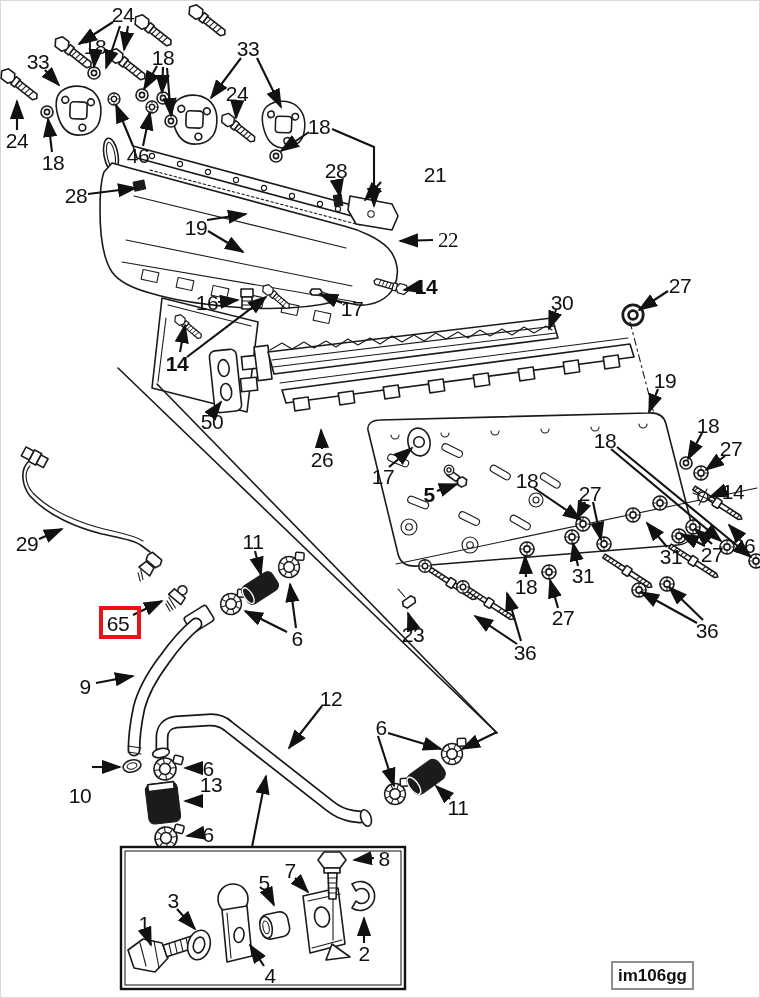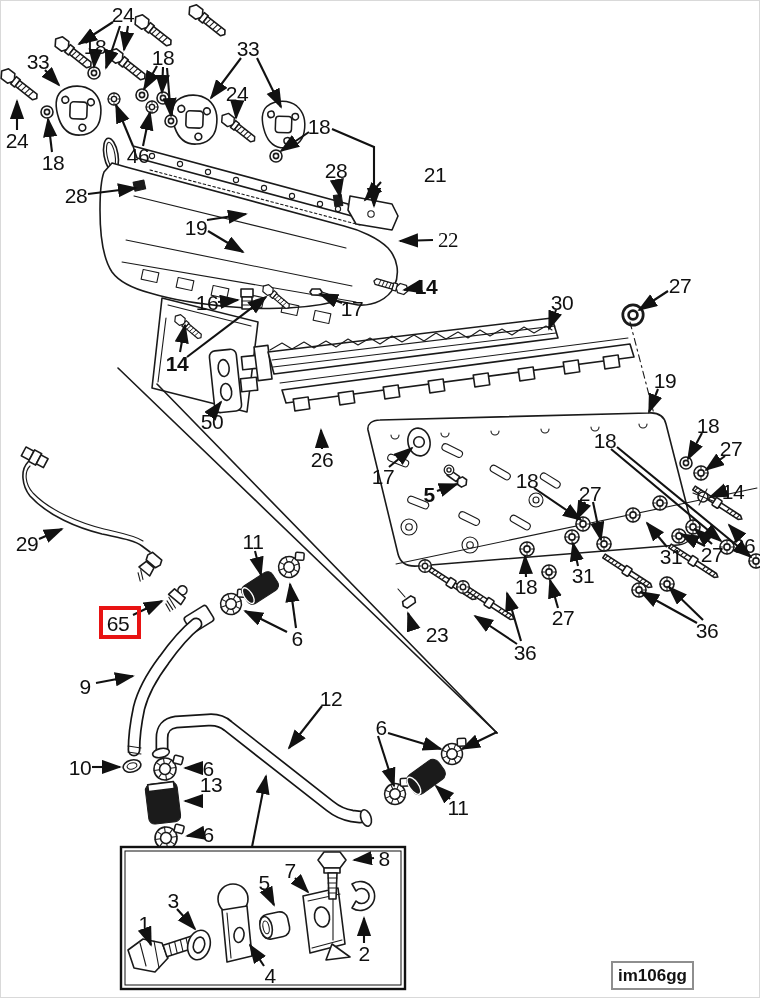--- a/index.html
+++ b/index.html
@@ -429,30 +429,30 @@
       <span class="lbl b" style="left: 429px; top: 494px;">5</span>
       <span class="lbl" style="left: 527px; top: 480px;">18</span>
       <span class="lbl" style="left: 590px; top: 493px;">27</span>
       <span class="lbl" style="left: 733px; top: 491px;">14</span>
       <span class="lbl" style="left: 744px; top: 545px;">36</span>
       <span class="lbl" style="left: 671px; top: 556px;">31</span>
       <span class="lbl" style="left: 712px; top: 554px;">27</span>
       <span class="lbl" style="left: 526px; top: 586px;">18</span>
       <span class="lbl" style="left: 583px; top: 575px;">31</span>
       <span class="lbl" style="left: 563px; top: 617px;">27</span>
-      <span class="lbl" style="left: 413px; top: 634px; margin-left: 24px;">23</span>
+      <span class="lbl" style="left: 413px; top: 634px;">23</span>
       <span class="lbl" style="left: 525px; top: 652px;">36</span>
       <span class="lbl" style="left: 707px; top: 630px;">36</span>
       <span class="lbl" style="left: 27px; top: 543px;">29</span>
       <span class="lbl" style="left: 253px; top: 541px;">11</span>
       <span class="lbl" style="left: 118px; top: 623px;">65</span>
       <span class="lbl" style="left: 297px; top: 638px;">6</span>
       <span class="lbl" style="left: 85px; top: 686px;">9</span>
       <span class="lbl" style="left: 331px; top: 698px;">12</span>
-      <span class="lbl" style="left: 80px; top: 767px; text-align: center;">10</span>
+      <span class="lbl" style="left: 80px; top: 795px; text-align: center;">10</span>
       <span class="lbl" style="left: 208px; top: 768px;">6</span>
       <span class="lbl" style="left: 211px; top: 784px;">13</span>
       <span class="lbl" style="left: 208px; top: 834px;">6</span>
       <span class="lbl" style="left: 381px; top: 727px;">6</span>
       <span class="lbl" style="left: 458px; top: 807px;">11</span>
       <span class="lbl" style="left: 384px; top: 858px;">8</span>
       <span class="lbl" style="left: 290px; top: 870px;">7</span>
       <span class="lbl" style="left: 264px; top: 882px;">5</span>
       <span class="lbl" style="left: 173px; top: 900px;">3</span>
       <span class="lbl" style="left: 144px; top: 923px;">1</span>

